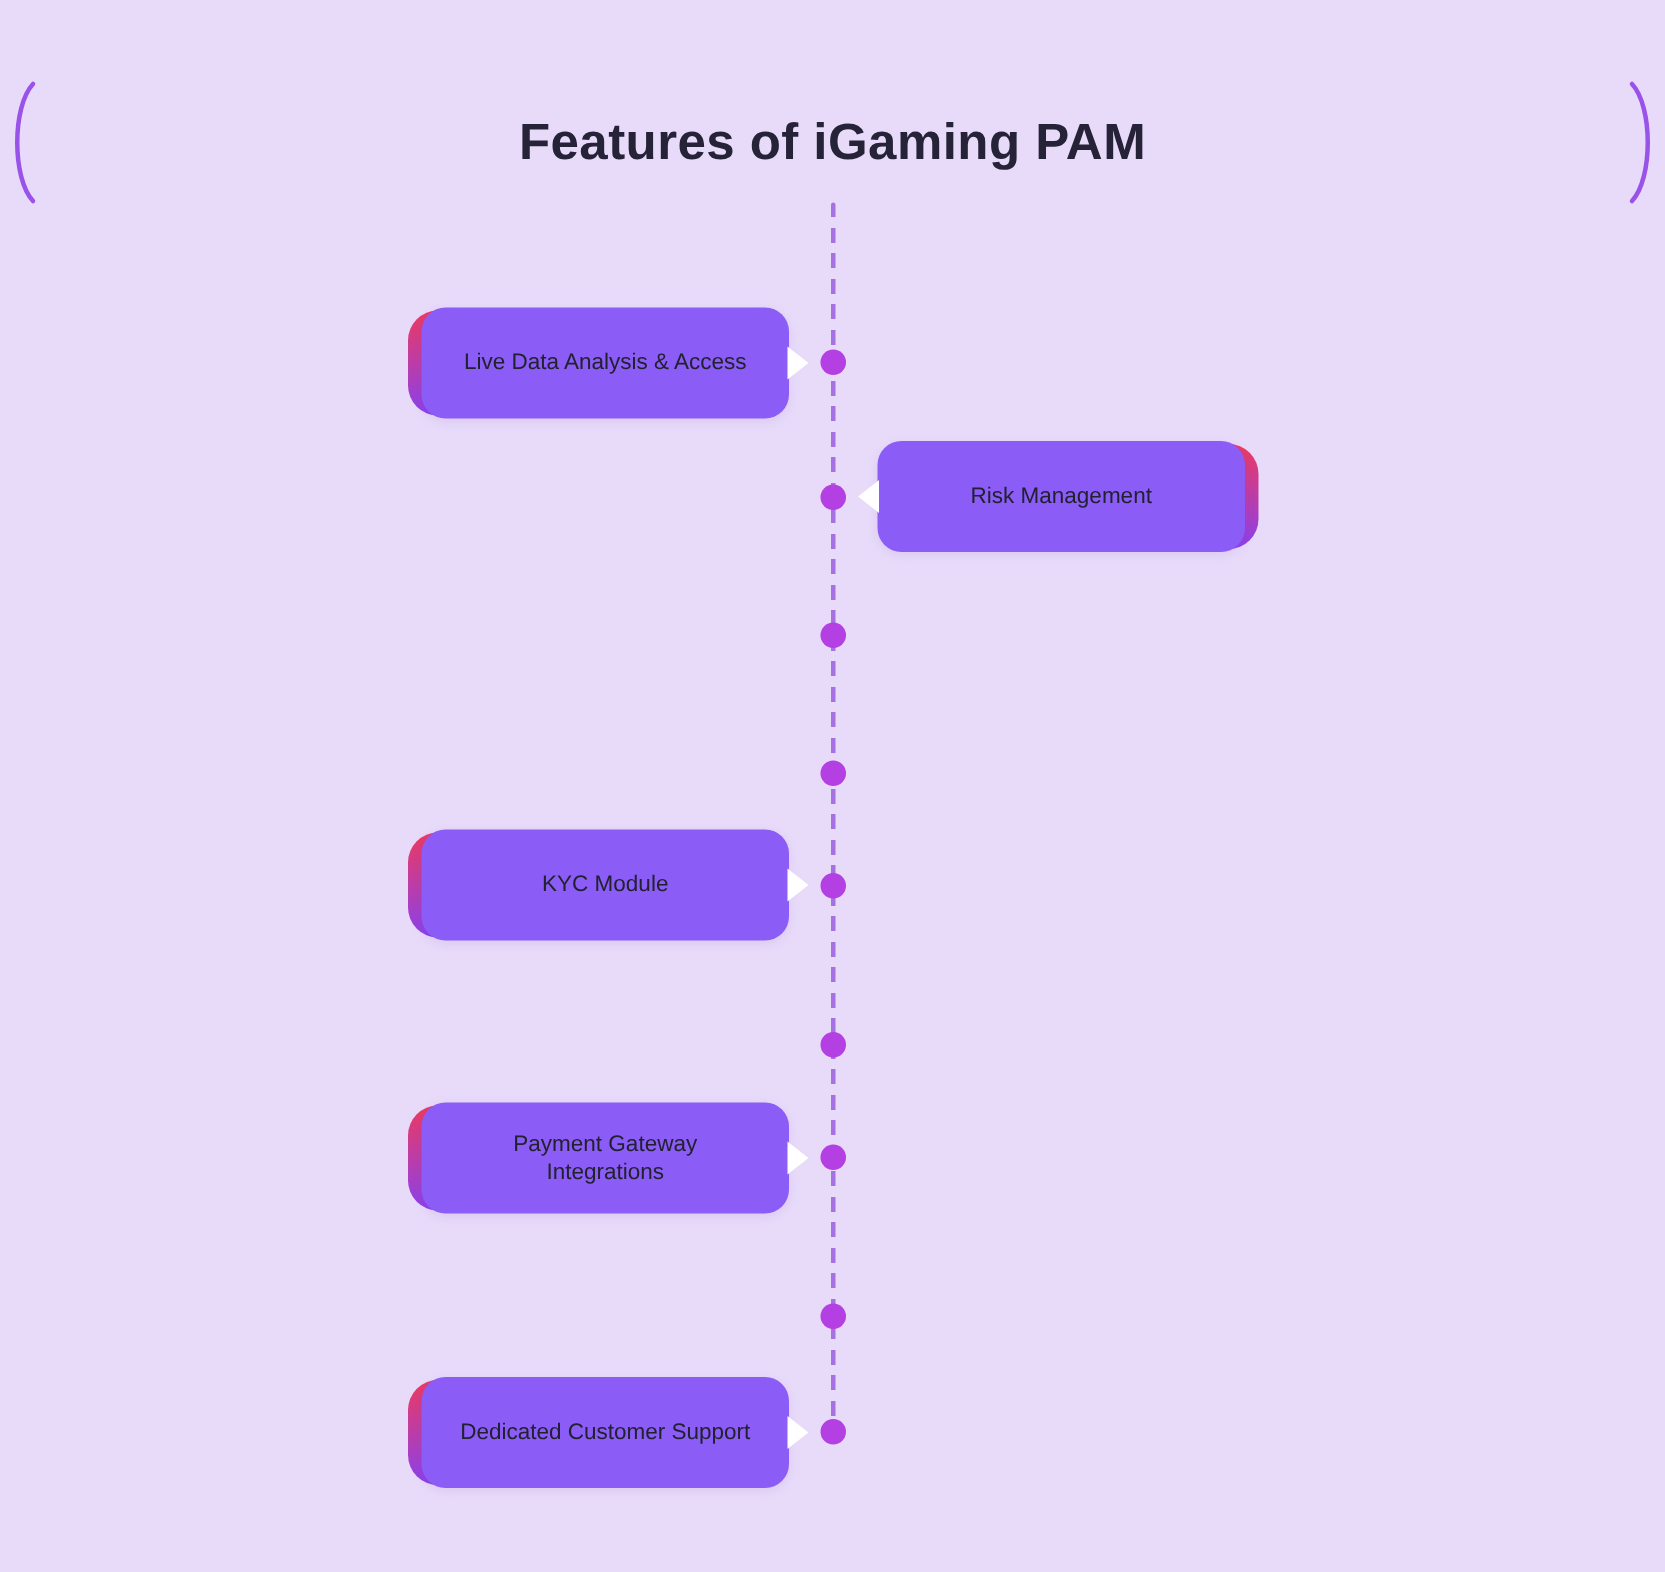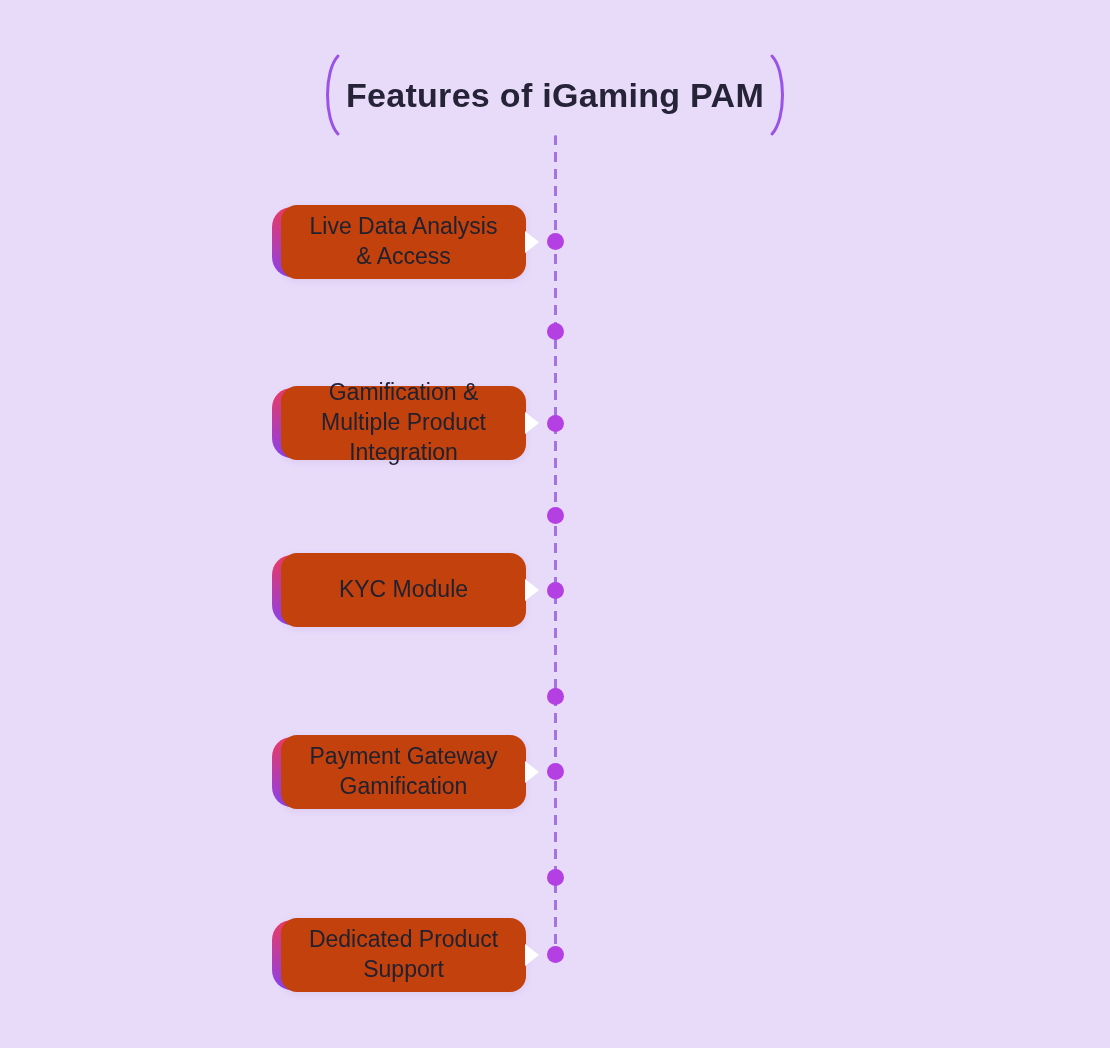--- a/index.html
+++ b/index.html
@@ -15,21 +15,21 @@
 
   
   .title-wrap {
     position: absolute;
     top: 52px;
     left: 0;
     width: 100%;
     height: 86px;
     display: flex;
     align-items: center;
-    justify-content: center;
+    justify-content: space-between;
     gap: 4px;
   }
   .bracket { display: block; }
   .page-title {
     font-size: 34px;
     font-weight: bold;
     color: #262339;
     letter-spacing: 0.3px;
   }
 
@@ -76,28 +76,28 @@
     top: 2px;
     bottom: 2px;
     border-radius: 20px;
     background: linear-gradient(180deg, #ee3a60 0%, #8b41ee 100%);
   }
   .card-left  .accent { left: -9px; right: 4px; }
   .card-right .accent { left: 4px; right: -9px; }
   .card .body {
     position: absolute;
     inset: 0;
-    background: #c2410c;
+    background: #8b5cf6;
     border-radius: 16px;
     display: flex;
     align-items: center;
     justify-content: center;
     text-align: center;
     padding: 0 20px;
-    font-size: 23px;
+    font-size: 15px;
     font-weight: 500;
     color: #21212f;
     line-height: 1.3;
     box-shadow: 0 2px 8px rgba(95, 58, 160, 0.10);
   }
   .card .pointer {
     position: absolute;
     top: 50%;
     transform: translateY(-50%);
     width: 0;
@@ -144,41 +144,41 @@
   <div class="dot dot-7"></div>
   <div class="dot dot-8"></div>
   <div class="dot dot-9"></div>
 
   <div class="card card-left pos-1">
     <div class="accent"></div>
     <div class="body">Live Data Analysis &amp; Access</div>
     <div class="pointer"></div>
   </div>
 
-
-  <div class="card card-left pos-3">
+  <div class="card card-right pos-2">
     <div class="accent"></div>
-    <div class="body">Gamification &amp; Multiple Product Integration</div>
+    <div class="body">Risk Management</div>
     <div class="pointer"></div>
   </div>
+
 
 
   <div class="card card-left pos-5">
     <div class="accent"></div>
     <div class="body">KYC Module</div>
     <div class="pointer"></div>
   </div>
 
 
   <div class="card card-left pos-7">
     <div class="accent"></div>
-    <div class="body">Payment Gateway Gamification</div>
+    <div class="body">Payment Gateway Integrations</div>
     <div class="pointer"></div>
   </div>
 
 
   <div class="card card-left pos-9">
     <div class="accent"></div>
-    <div class="body">Dedicated Product Support</div>
+    <div class="body">Dedicated Customer Support</div>
     <div class="pointer"></div>
   </div>
 
 </div>
 
 </body></html>

